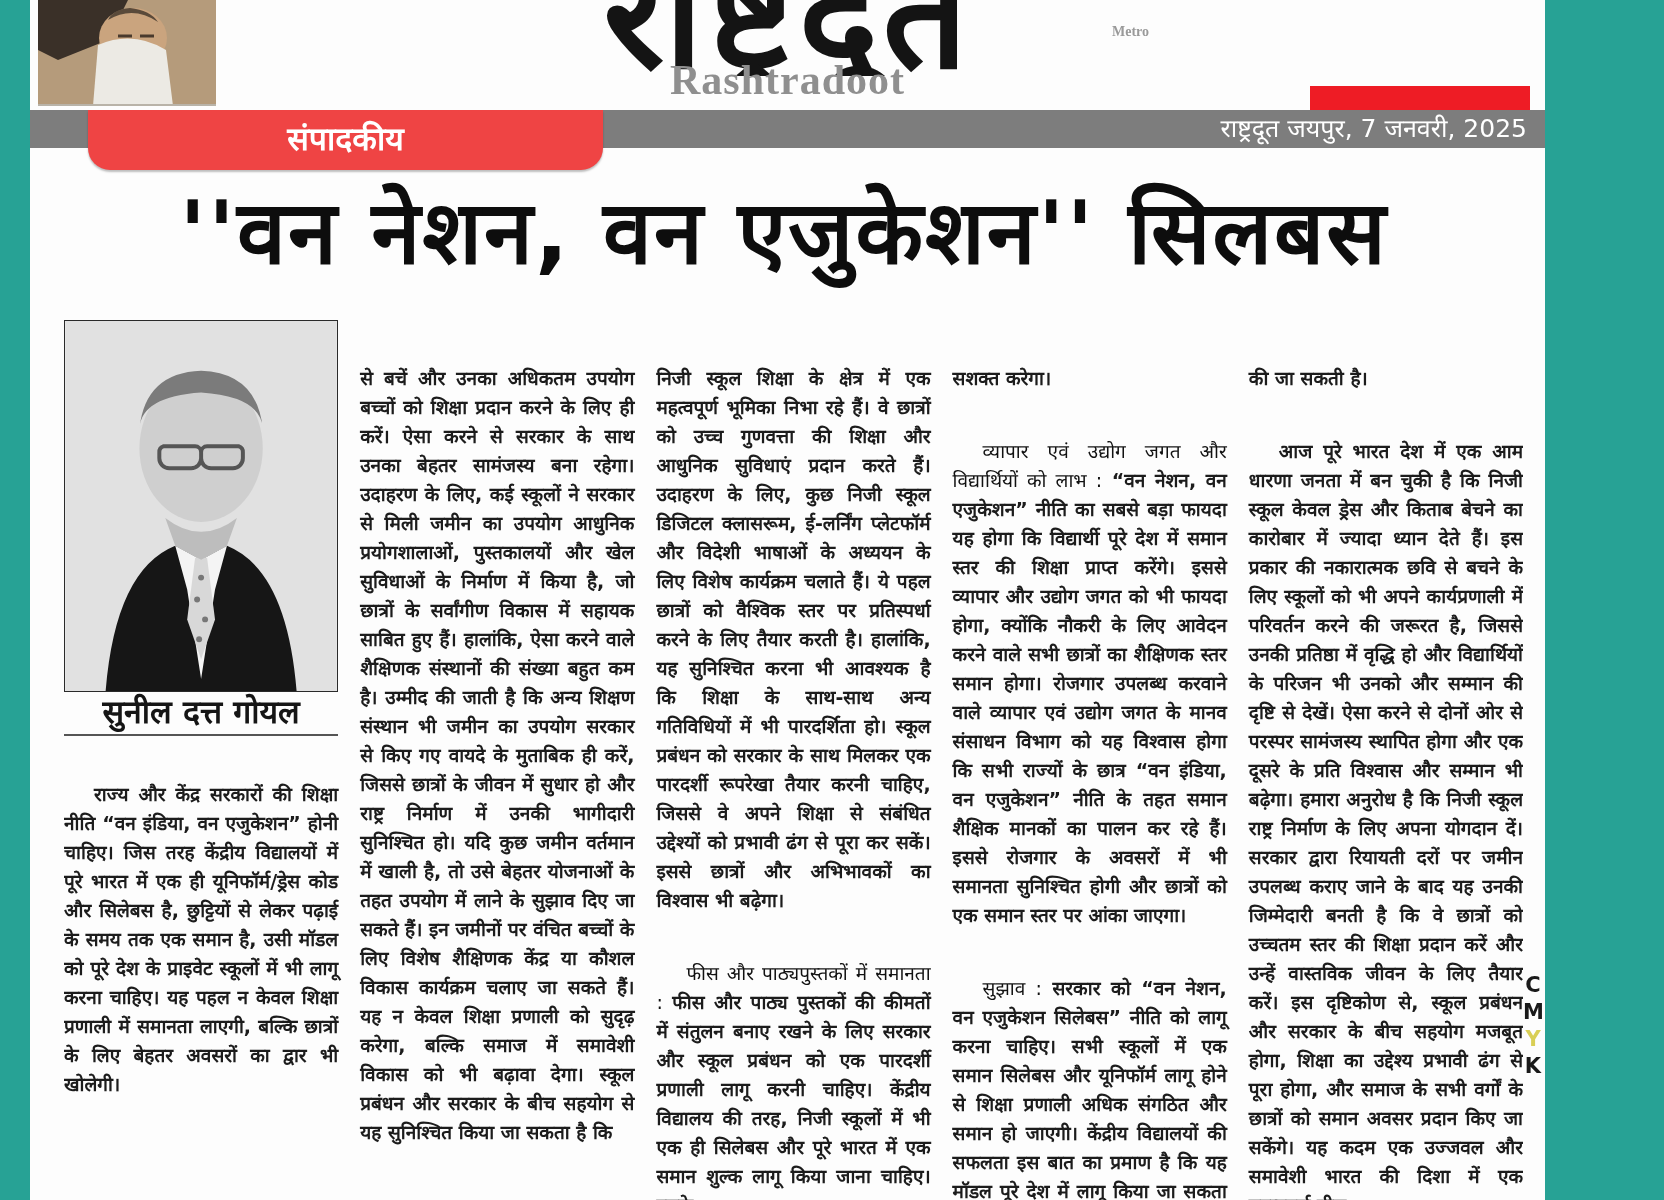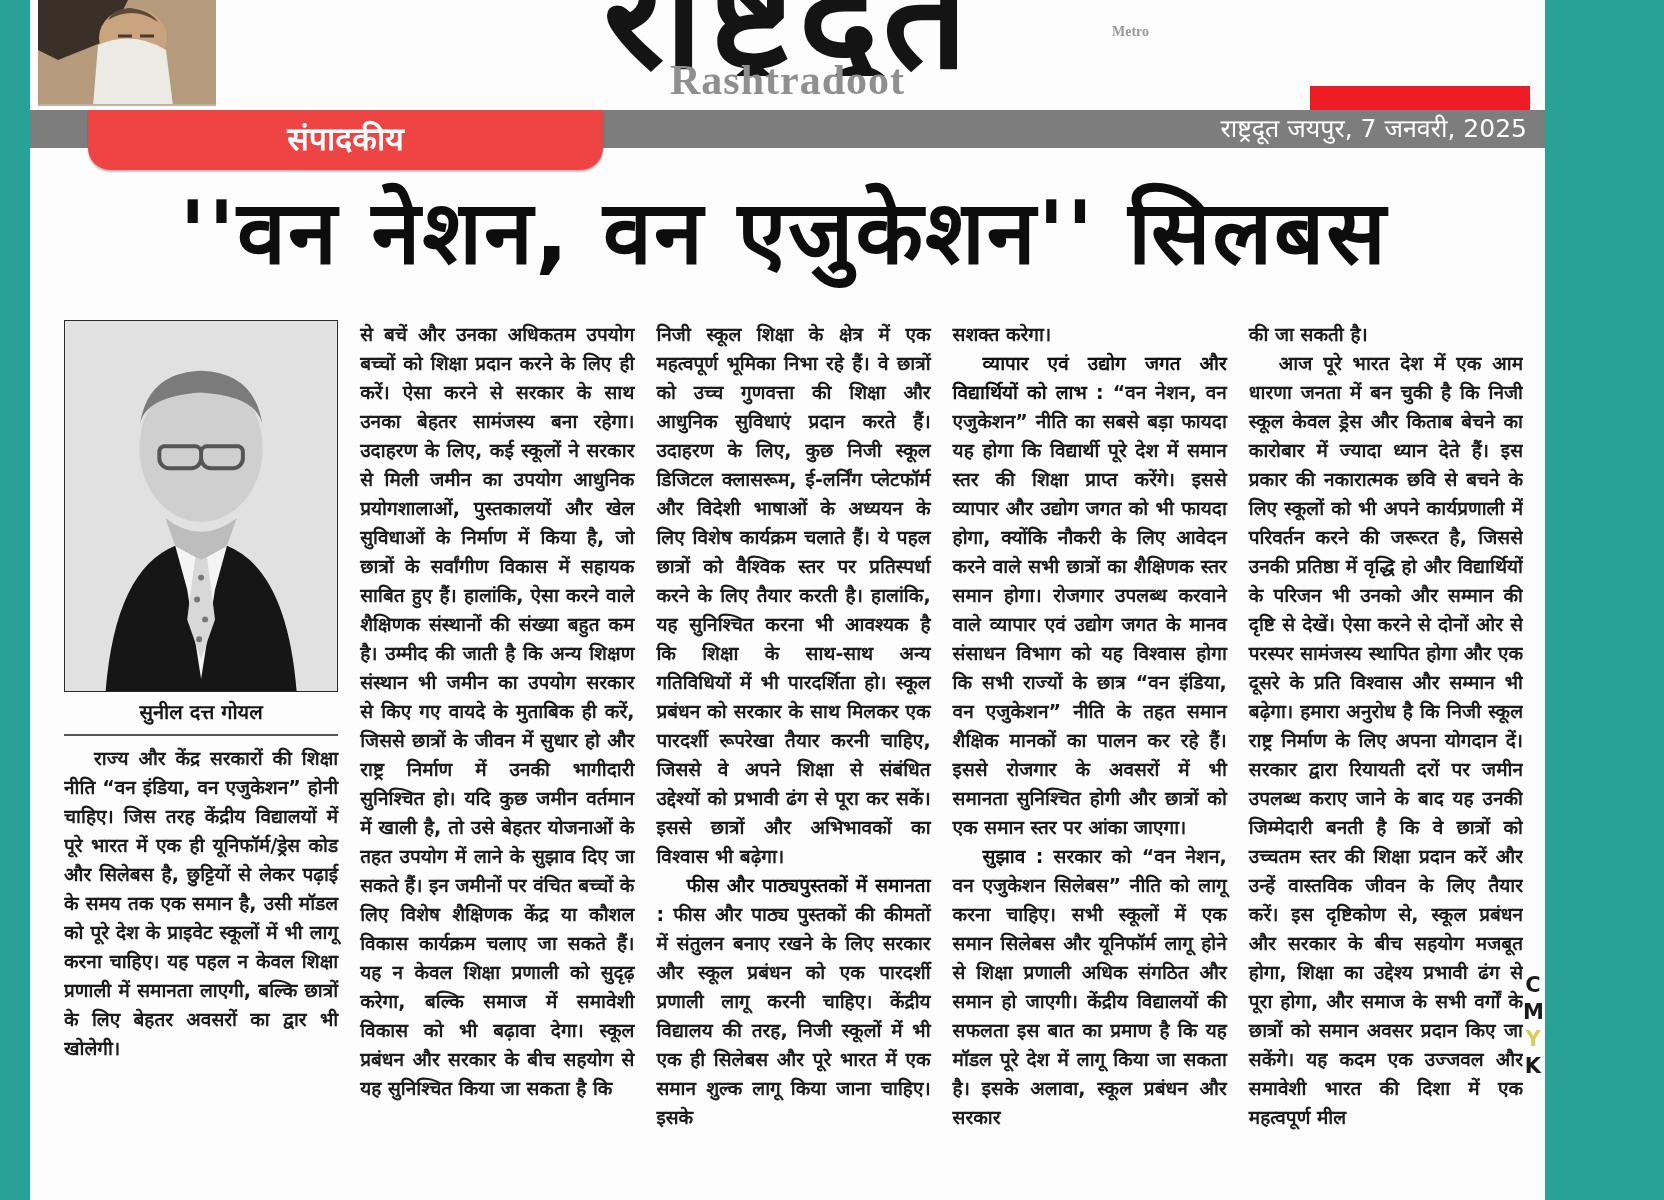--- a/index.html
+++ b/index.html
@@ -21,27 +21,27 @@
   .section-tab { position:absolute; left:58px; top:110px; width:515px; height:60px; background:#ef4444; border-radius:0 0 22px 22px; box-shadow:0 2px 2px rgba(0,0,0,.25); }
   .section-tab .label { display:block; text-align:center; color:#ffffff; font-weight:700; font-size:32px; line-height:58px; }
   .dateline { position:absolute; right:18px; top:110px; height:38px; line-height:38px; color:#ffffff; font-weight:400; font-size:25px; }
 
   
   .headline { position:absolute; left:0; right:8px; top:168px; height:135px; text-align:center; font-weight:800; font-size:88px; line-height:130px; color:#0d0d0d; letter-spacing:2px; white-space:nowrap; }
 
   
   .article { position:absolute; left:34px; right:22px; top:320px; height:880px; display:flex; gap:22px; overflow:hidden; }
   .col { flex:1 1 0; font-size:19px; line-height:29px; font-weight:600; color:#1c1c1c; text-align:justify; }
-  .col p { text-indent:30px; }
+  .col p { text-indent:30px;margin-top:44px; }
   .col p.noindent { text-indent:0; }
-  .col b { font-weight:700; color:#111; }
+  .col b { font-weight:400; color:#111; }
 
   .figure { margin-bottom:4px; }
   .photo { width:100%; height:372px; border:1px solid #2a2a2a; display:block; background:#e9e9e9; }
-  .caption { text-align:center; font-weight:800; font-size:20px; line-height:40px; color:#151515; }
+  .caption { text-align:center; font-weight:800; font-size:32px; line-height:40px; color:#151515; }
   .caption-rule { border:none; border-top:2px solid #555; margin:2px 0 8px 0; }
 
   
   .cmyk { position:absolute; right:2px; top:972px; width:20px; text-align:center; font-weight:800; font-size:21px; line-height:27px; color:#1a1a1a; }
   .cmyk .y { color:#d9cf56; }
 </style>
 </head>
 <body>
 
 <div class="page">

